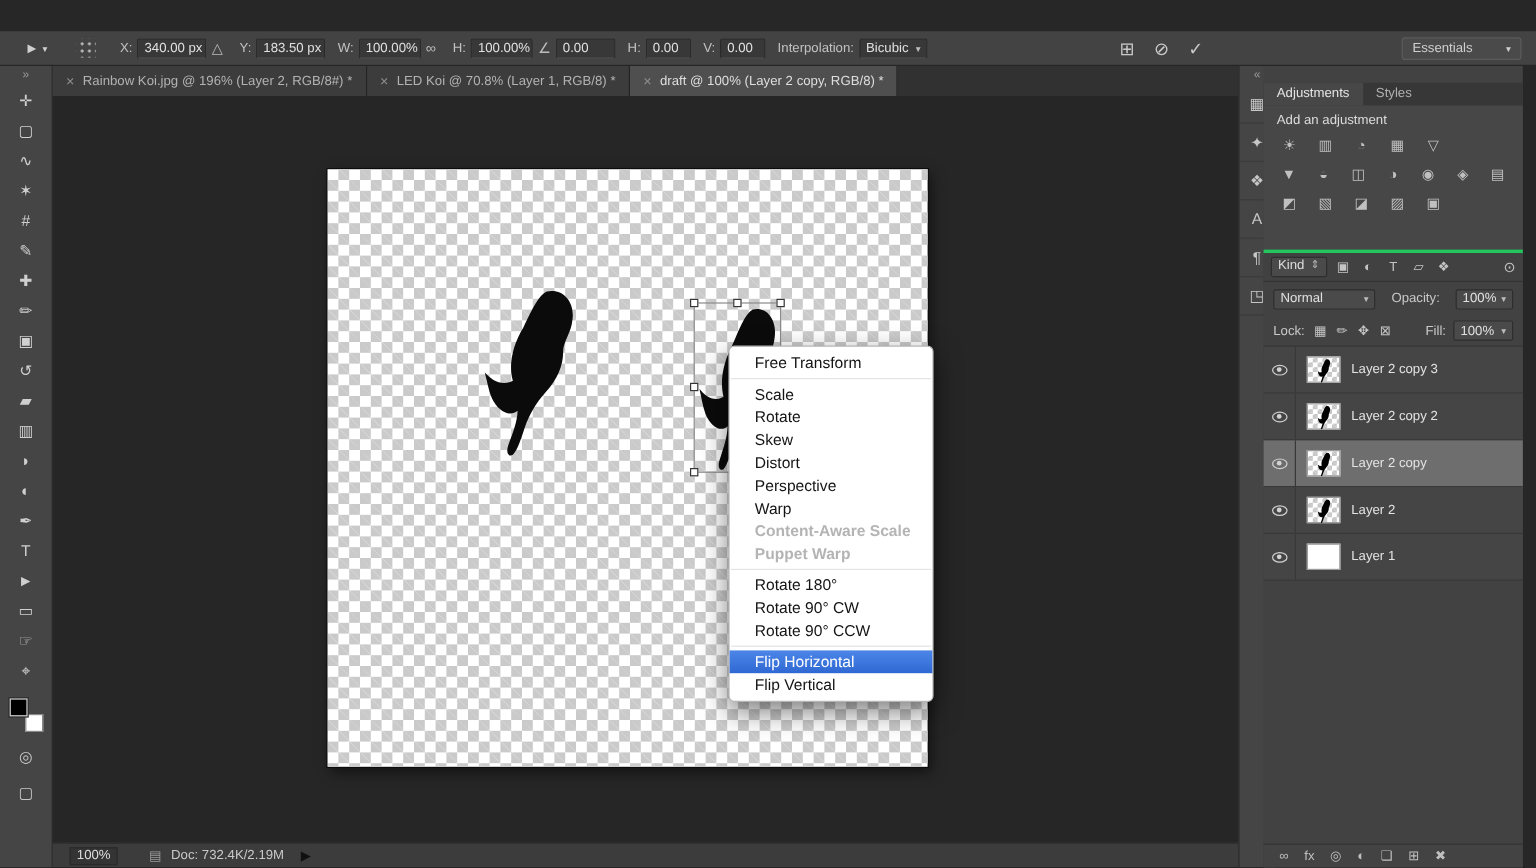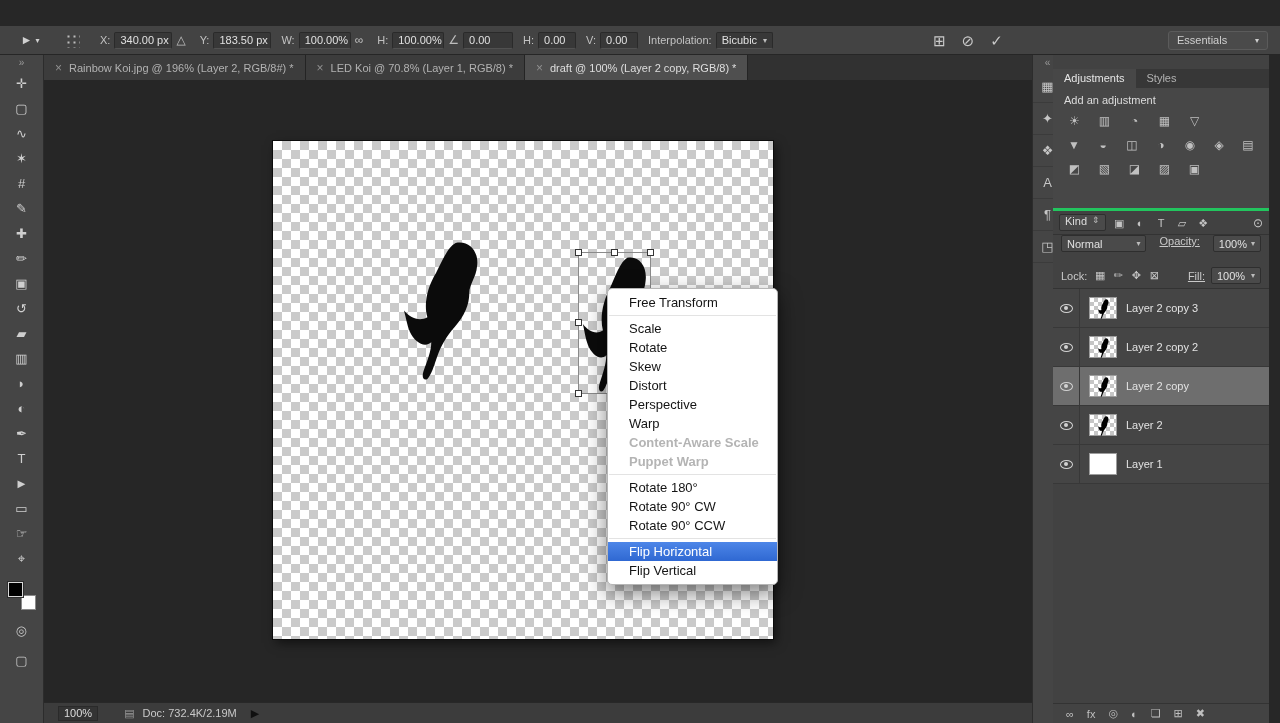--- a/index.html
+++ b/index.html
@@ -120,28 +120,28 @@
   .lay-tabs { top:137px; }
   .lay-body { position:absolute; left:0; right:0; top:156px; bottom:0; background:#424242; }
   .filterrow { height:24px; display:flex; align-items:center; gap:4px; padding:0 6px;
     border-bottom:1px solid #333; background:#414141; }
   .kindbox { height:17px; background:#4a4a4a; border:1px solid #2e2e2e; border-radius:2px;
     display:flex; gap:5px; padding:0 5px; font-size:11px; color:#ddd; }
   .kindbox .ud { font-size:9px; color:#bbb; }
   .kicon { width:19px; height:16px; text-align:center; line-height:16px; font-size:11px; color:#c4c4c4; }
   .ftoggle { margin-left:auto; color:#c4c4c4; font-size:12px; }
 
-  .blendrow { height:28px; display:flex; align-items:flex-start; gap:13px; padding:0 8px; }
+  .blendrow { height:28px; display:flex; align-items:center; gap:13px; padding:0 8px; }
   .ddm { height:17px; background:#4a4a4a; border:1px solid #2e2e2e; border-radius:2px;
     display:flex; align-items:center; justify-content:space-between; padding:0 5px; font-size:11px; color:#e0e0e0; }
   .ddm .caret { font-size:8px; color:#bbb; margin-left:4px; }
   .blenddd { width:108px; }
   .plabel { font-size:11px; color:#c9c9c9; }
   .valdd { width:50px; }
-  .oplabel { margin-left:auto;text-decoration:underline; }
+  .oplabel { margin-left:auto; }
 
   .lockrow { height:26px; display:flex; align-items:center; gap:6px; padding:0 8px;
     border-bottom:1px solid #333; }
   .lockicon { width:14px; text-align:center; color:#c4c4c4; font-size:11px; }
 
   .lrow { height:39px; display:flex; align-items:center; background:#454545; border-bottom:1px solid #383838; }
   .lrow.sel { background:#6e6e6e; }
   .eyecell { width:27px; align-self:stretch; display:flex; align-items:center; justify-content:center;
     border-right:1px solid #383838; }
   .eye { position:relative; width:13px; height:9px; border:1px solid #d2d2d2; border-radius:50%; }

